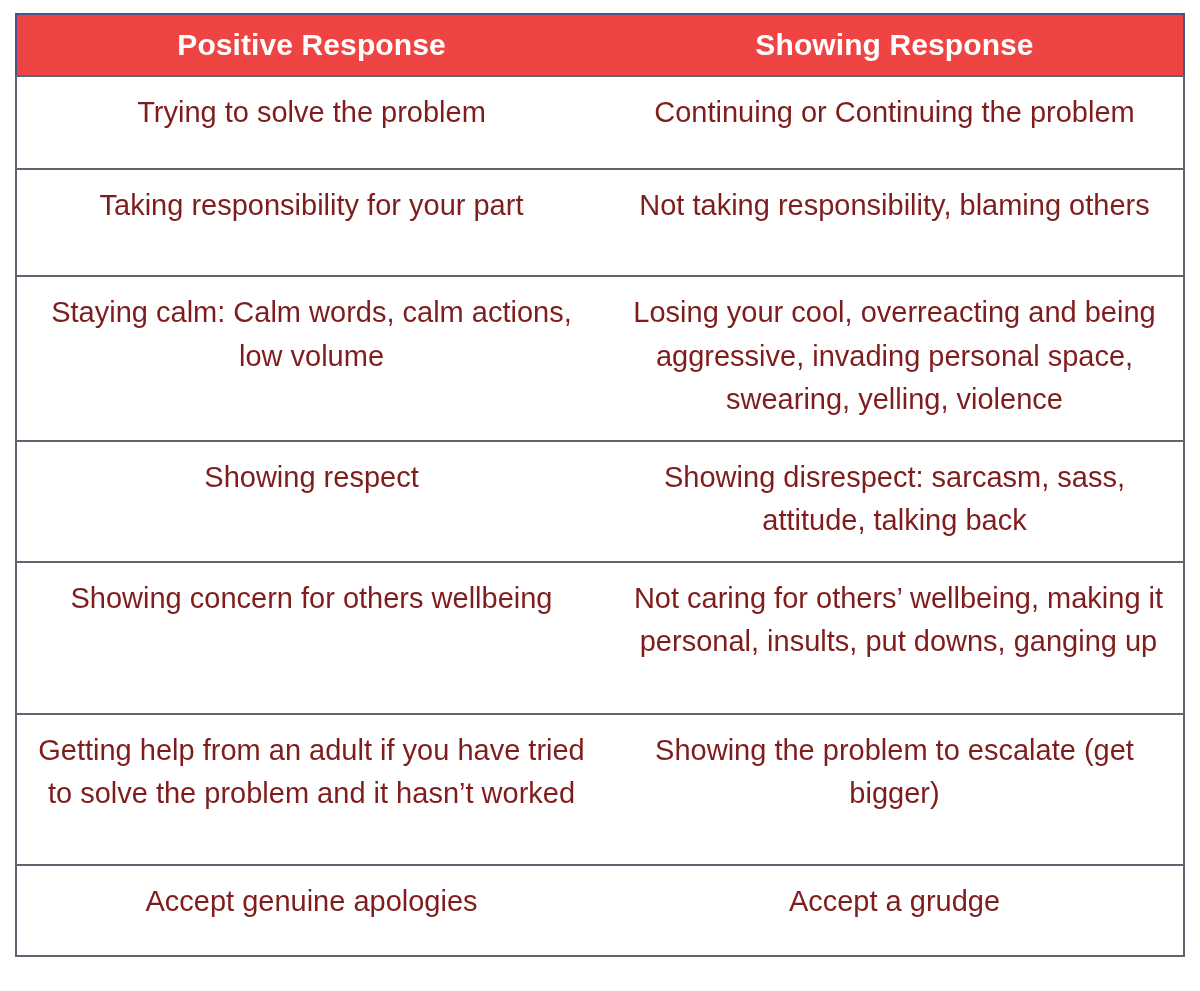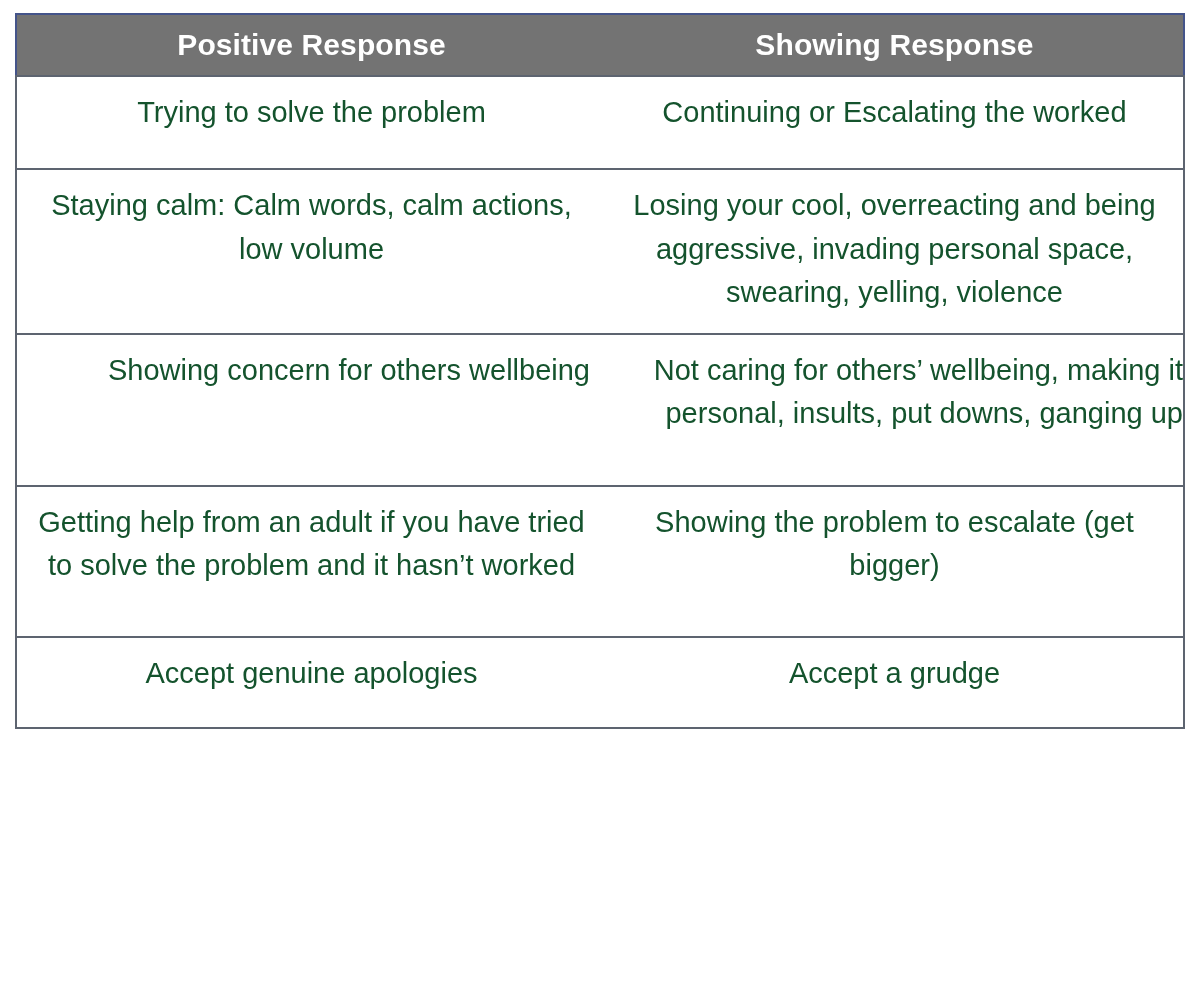--- a/index.html
+++ b/index.html
@@ -31,53 +31,53 @@
     background: #ffffff;
     border-left: 2px solid #5d6470;
     border-right: 2px solid #5d6470;
     border-bottom: 2px solid #5d6470;
   }
 
   .response-table col.col-positive { width: 590px; }
   .response-table col.col-negative { width: 578px; }
 
   thead th {
-    background: #737373;
+    background: #ef4444;
     color: #ffffff;
     font-size: 30px;
     font-weight: bold;
     text-align: center;
     vertical-align: middle;
     height: 60px;
     padding: 0;
     border: none;
     letter-spacing: 0.1px;
   }
 
   thead tr {
     border: 2px solid #44548a;
   }
 
   tbody td {
     font-size: 29px;
     font-weight: normal;
-    color: #14532d;
+    color: #7f1d1d;
     text-align: center;
     vertical-align: top;
     padding: 14px 16px 18px 16px;
     line-height: 1.50;
     border-top: 2px solid #5d6470;
     background: #ffffff;
   }
 
   tbody tr.row-h1 td { height: 59px; }
   tbody tr.row-h2 td { height: 73px; }
   tbody tr.row-h3 td { height: 122px; }
   tbody tr.row-h4 td { height: 78px; }
-  tbody tr.row-h5 td { height: 118px; text-align: right; }
+  tbody tr.row-h5 td { height: 118px; }
   tbody tr.row-h6 td { height: 117px; text-align: center; }
   tbody tr.row-h7 td { height: 57px; margin-left: 6px; }
 
   tbody tr:first-child td {
     border-top: 2px solid #5d6470;
   }
 
   td.cell-negative-wide {
     padding-left: 8px;
     padding-right: 0;
@@ -96,29 +96,37 @@
     <thead>
       <tr>
         <th>Positive Response</th>
         <th>Showing Response</th>
       </tr>
     </thead>
     <tbody>
 
       <tr class="row-h1">
         <td>Trying to solve the problem</td>
-        <td>Continuing or Escalating the worked</td>
+        <td>Continuing or Continuing the problem</td>
       </tr>
 
+      <tr class="row-h2">
+        <td>Taking responsibility for your part</td>
+        <td>Not taking responsibility, blaming others</td>
+      </tr>
 
       <tr class="row-h3">
         <td>Staying calm: Calm words, calm actions, low volume</td>
         <td>Losing your cool, overreacting and being aggressive, invading personal space, swearing, yelling, violence</td>
       </tr>
 
+      <tr class="row-h4">
+        <td>Showing respect</td>
+        <td>Showing disrespect: sarcasm, sass, attitude, talking back</td>
+      </tr>
 
       <tr class="row-h5">
         <td>Showing concern for others wellbeing</td>
         <td class="cell-negative-wide">Not caring for others’ wellbeing, making it personal, insults, put downs, ganging up</td>
       </tr>
 
       <tr class="row-h6">
         <td>Getting help from an adult if you have tried to solve the problem and it hasn’t worked</td>
         <td>Showing the problem to escalate (get bigger)</td>
       </tr>

